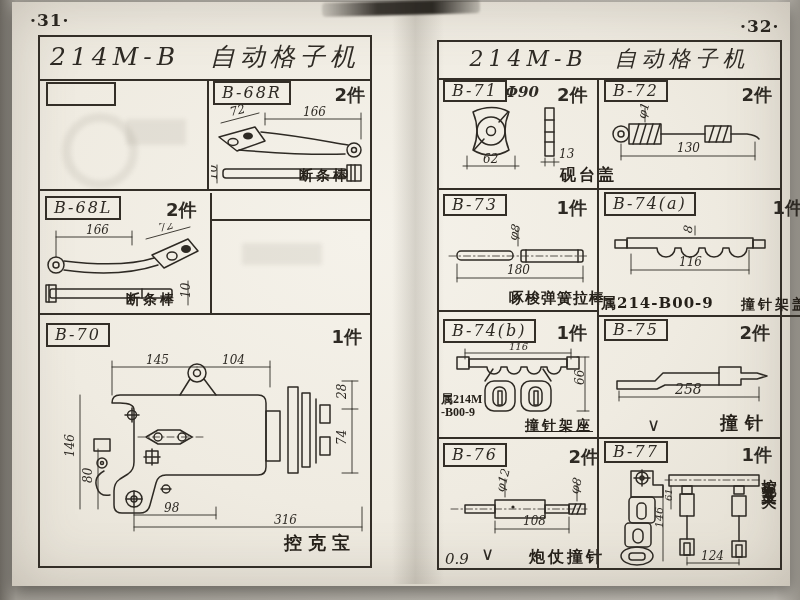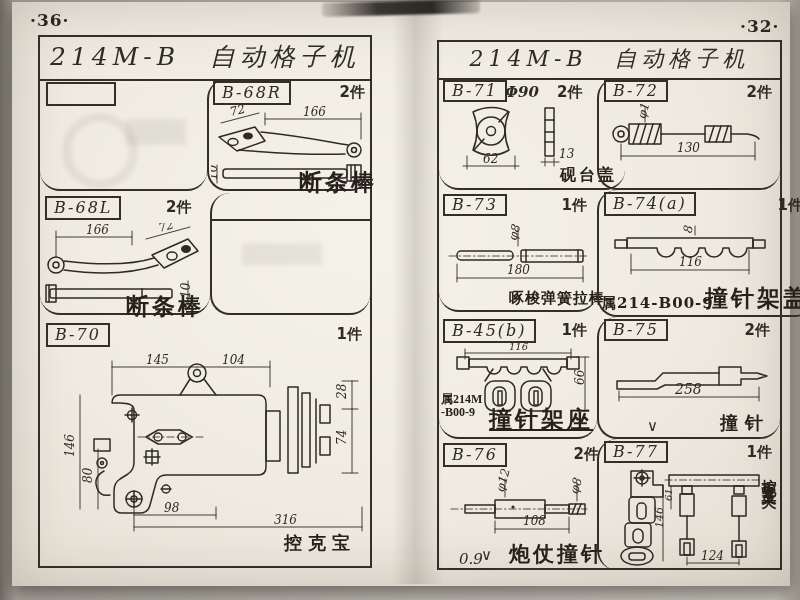--- a/index.html
+++ b/index.html
@@ -7,30 +7,30 @@
   .photo{position:relative;width:800px;height:600px;
     background:linear-gradient(90deg,#6f6b64 0%,#a5a199 2%,#b8b4ac 50%,#c4c0b8 97%,#9a968e 100%);}
   .paper{position:absolute;left:12px;top:2px;width:778px;height:584px;
     background:
       radial-gradient(ellipse at 45% 40%, #f5f2ea 0%, #efebe1 55%, #e3ded2 100%);
     box-shadow:0 6px 16px rgba(30,28,24,.5), inset 0 0 60px rgba(110,102,88,.28);}
   .gutter{position:absolute;left:392px;top:0;width:52px;height:584px;
     background:linear-gradient(90deg,rgba(0,0,0,0) 0%,rgba(100,94,82,.22) 45%,rgba(0,0,0,0) 100%);}
   .abs{position:absolute;}
   .ptable{position:absolute;border:2px solid #332e27;box-sizing:border-box;}
-  .trow{position:absolute;box-sizing:border-box;border-radius:20px;}
+  .trow{position:absolute;box-sizing:border-box;}
   .title-row{left:0;top:0;width:100%;height:42px;border-bottom:2px solid #332e27;
     text-align:center;font-size:25px;letter-spacing:5px;color:#2e2a24;
     font-family:"DejaVu Serif",serif;font-style:italic;line-height:40px;white-space:nowrap;overflow:hidden;}
   .title-row.small{height:36px;font-size:22px;line-height:34px;}
   .tab{position:absolute;border:2px solid #332e27;box-sizing:border-box;padding:0 7px;height:24px;line-height:20px;
     font-family:"DejaVu Serif",serif;font-style:italic;font-size:16px;color:#2e2a24;letter-spacing:2px;white-space:nowrap;}
-  .qty{position:absolute;font-size:15px;color:#2e2a24;font-weight:600;white-space:nowrap;}
+  .qty{position:absolute;font-size:18px;color:#2e2a24;font-weight:600;white-space:nowrap;}
   .spec{position:absolute;font-family:"DejaVu Serif",serif;font-style:italic;font-size:15px;color:#2e2a24;white-space:nowrap;}
-  .cap{position:absolute;font-size:23px;font-weight:600;letter-spacing:3px;color:#26211a;white-space:nowrap;}
+  .cap{position:absolute;font-size:14px;font-weight:600;letter-spacing:3px;color:#26211a;white-space:nowrap;}
   .cap.sm{font-size:15px;letter-spacing:1px;}
   .note{position:absolute;font-size:12px;font-weight:600;color:#26211a;line-height:13px;white-space:nowrap;}
   .vcap{position:absolute;writing-mode:vertical-rl;font-size:15px;font-weight:600;letter-spacing:3px;color:#26211a;}
   .pageno{position:absolute;font-family:"DejaVu Serif",serif;font-weight:bold;font-size:17px;color:#2a2620;letter-spacing:1px;}
   .stamp{position:absolute;left:322px;top:1px;width:158px;height:14px;border-radius:4px;
     background:linear-gradient(90deg,rgba(40,36,30,.15),rgba(35,31,26,.88) 35%,rgba(30,27,22,.92) 70%,rgba(40,36,30,.2));
     filter:blur(1px);transform:rotate(-1.4deg);}
   .ghost{position:absolute;opacity:.1;filter:blur(2px);}
   svg{position:absolute;overflow:hidden;}
   svg *:not(text){stroke:#2e2a24;fill:none;stroke-width:1.5;stroke-linecap:round;stroke-linejoin:round;}
@@ -40,21 +40,21 @@
   svg text{font-family:"DejaVu Serif",serif;font-style:italic;font-size:12px;fill:#2e2a24;stroke:none;}
 </style>
 </head>
 <body>
 
 <div class="photo">
   <div class="paper"></div>
   <div class="gutter"></div>
   <div class="stamp"></div>
 
-  <div class="pageno" style="left:30px;top:10px;">·36·</div>
+  <div class="pageno" style="left:30px;top:10px;">·31·</div>
   <div class="pageno" style="left:740px;top:16px;">·32·</div>
 
   <div class="ptable" style="left:38px;top:35px;width:334px;height:533px;">
     <div class="title-row">214M-B　自动格子机</div>
 
     <div class="trow" style="left:0;top:42px;width:167px;height:112px;border-bottom:2px solid #332e27;">
       <div class="abs" style="left:6px;top:3px;width:66px;height:20px;border:2px solid #332e27;"></div>
       <div class="ghost" style="left:22px;top:34px;width:58px;height:58px;border:9px solid #6b6558;border-radius:50%;"></div>
       <div class="ghost" style="left:86px;top:40px;width:60px;height:26px;background:#6b6558;"></div>
     </div>
@@ -300,21 +300,21 @@
             <line class="thin" x1="142" y1="28" x2="142" y2="52"></line>
         </g>
         <text x="80" y="12" transform="rotate(-80 82 9)">8</text>
         <text x="72" y="44">116</text>
       </svg>
       <div class="cap sm" style="left:2px;bottom:2px;font-family:'DejaVu Serif',serif;">属214-B00-9</div>
       <div class="cap" style="right:6px;bottom:1px;text-align:center;">撞针架盖</div>
     </div>
 
     <div class="trow" style="left:0;top:275px;width:158px;height:122px;border-bottom:2px solid #332e27;">
-      <div class="tab" style="left:4px;top:2px;">B-45(b)</div>
+      <div class="tab" style="left:4px;top:2px;">B-74(b)</div>
       <div class="qty" style="right:10px;top:4px;">1件</div>
       <svg style="left:4px;top:24px;" width="150" height="72" viewBox="0 0 150 72">
         <g>
           <line class="thin" x1="22" y1="12" x2="128" y2="12"></line>
           <line class="thin" x1="22" y1="8" x2="22" y2="18"></line>
             <line class="thin" x1="128" y1="8" x2="128" y2="18"></line>
           <line class="thin" x1="142" y1="16" x2="142" y2="70"></line>
           <line class="thin" x1="134" y1="16" x2="146" y2="16"></line>
             <line class="thin" x1="134" y1="70" x2="146" y2="70"></line>
         </g>
@@ -377,23 +377,23 @@
           <line class="thin" x1="62" y1="10" x2="62" y2="28"></line>
           <line class="thin" x1="134" y1="14" x2="134" y2="32"></line>
           <line class="thin" x1="52" y1="60" x2="126" y2="60"></line>
           <line class="thin" x1="52" y1="52" x2="52" y2="64"></line>
             <line class="thin" x1="126" y1="48" x2="126" y2="64"></line>
         </g>
         <text x="52" y="24" transform="rotate(-75 56 18)">φ12</text>
         <text x="126" y="26" transform="rotate(-75 130 20)">φ8</text>
         <text x="80" y="56">108</text>
       </svg>
-      <div class="spec" style="left:20px;bottom:2px;">0.9</div>
+      <div class="spec" style="left:6px;bottom:2px;">0.9</div>
       <div class="qty" style="left:42px;bottom:6px;font-weight:400;">∨</div>
-      <div class="cap" style="right:4px;bottom:2px;font-size:21px;">炮仗撞针</div>
+      <div class="cap" style="right:4px;bottom:2px;font-size:16px;">炮仗撞针</div>
     </div>
     <div class="trow" style="left:158px;top:397px;width:183px;height:131px;border-left:2px solid #332e27;">
       <div class="tab" style="left:5px;top:2px;height:22px;line-height:18px;">B-77</div>
       <div class="qty" style="right:8px;top:4px;">1件</div>
       <svg style="left:4px;top:26px;" width="158" height="102" viewBox="0 0 158 102">
         <g>
           <path d="M28,6 h22 v14 h10 v12 h-32 z"></path>
           <circle cx="39" cy="13" r="6"></circle>
             <circle cx="39" cy="13" r="2"></circle>
           <line x1="31" y1="13" x2="47" y2="13"></line>

